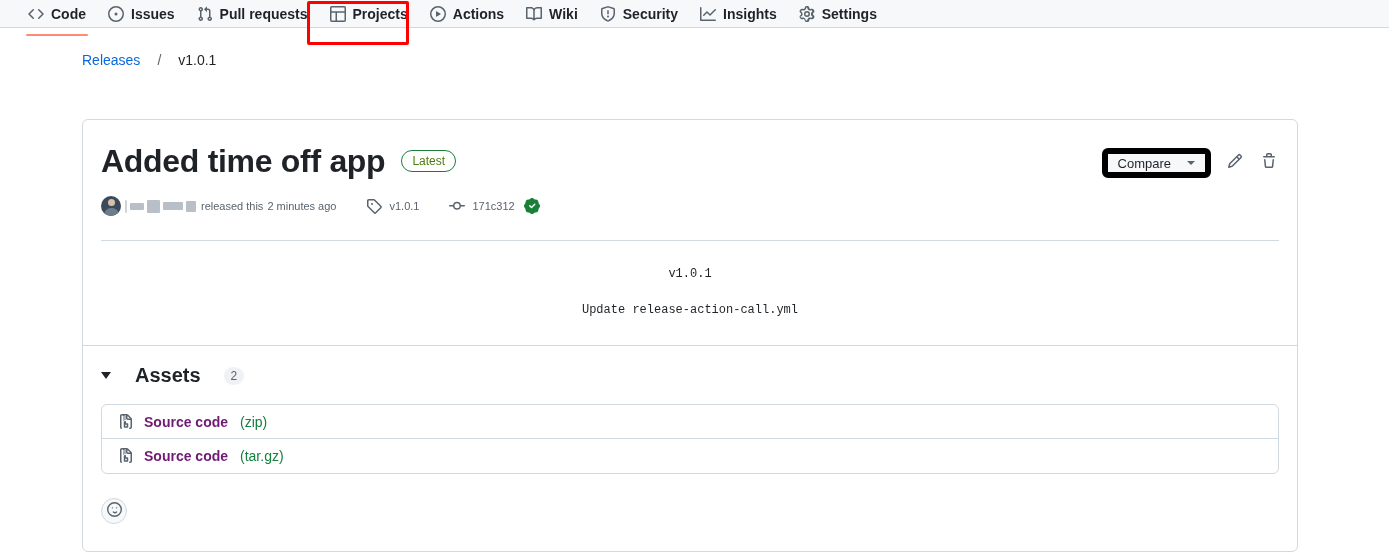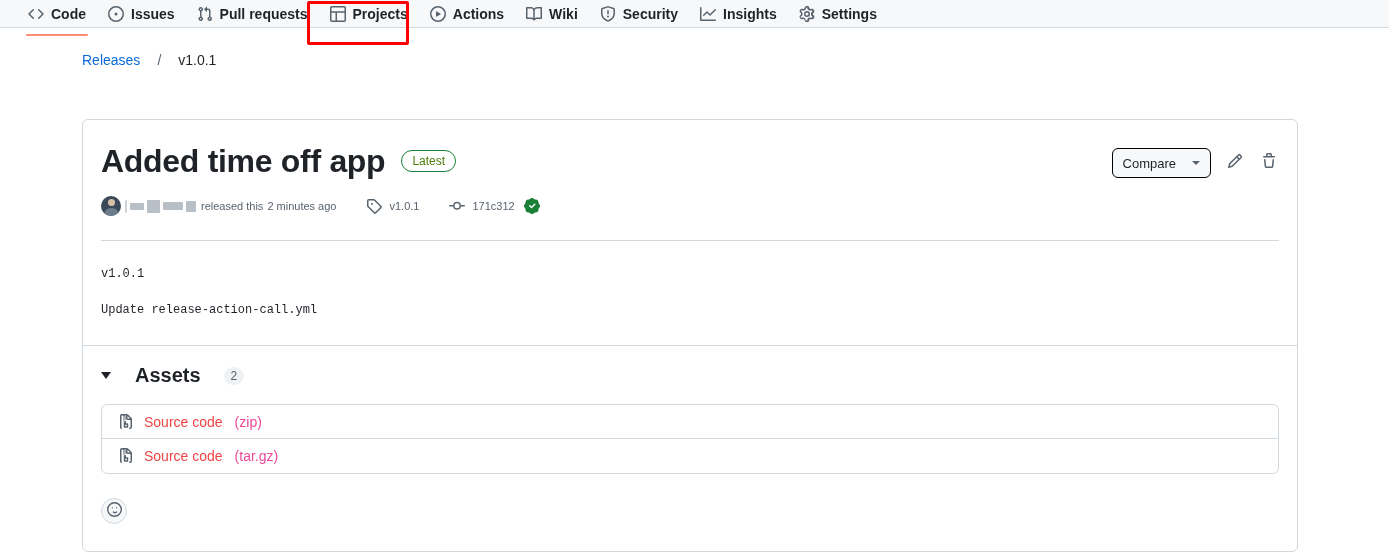--- a/index.html
+++ b/index.html
@@ -80,21 +80,21 @@
   
   .card {
     position: absolute;
     left: 82px; top: 119px;
     width: 1216px;
     min-height: 433px;
     border: 1px solid #d1d9e0;
     border-radius: 6px;
     background: #ffffff;
   }
-  .card-pad { padding: 22px 18px 0 18px; }
+  .card-pad { padding: 22px 18px 0 18px; text-align: center; }
 
   .title-row {
     display: flex;
     align-items: flex-start;
     justify-content: space-between;
   }
   .title-left { display: flex; align-items: center; gap: 16px; padding-left: 0; }
   h1.rel-title {
     margin: 0;
     font-size: 32px;
@@ -117,21 +117,21 @@
     align-items: center;
     gap: 14px;
     padding-top: 6px;
   }
   .btn-compare {
     display: inline-flex;
     align-items: center;
     gap: 16px;
     height: 30px;
     padding: 0 10px;
-    border: 1px solid #000000;
+    border: 6px solid #000000;
     border-radius: 6px;
     background: #f6f8fa;
     font-size: 13px;
     color: #1f2328;
     cursor: pointer;
   }
   .caret {
     width: 0; height: 0;
     border-left: 4px solid transparent;
     border-right: 4px solid transparent;
@@ -256,22 +256,22 @@
     align-items: center;
     gap: 10px;
     height: 34px;
     padding: 0 16px;
     font-size: 14px;
     border-bottom: 1px solid #d1d9e0;
     cursor: pointer;
   }
   .asset-row:last-child { border-bottom: none; }
   .asset-row .z-ico { color: #59636e; display: inline-flex; }
-  .asset-name { color: #ef4444; font-weight: 400; }
-  .asset-ext { color: #ec4899; margin-left: 2px; }
+  .asset-name { color: #701a75; font-weight: 700; }
+  .asset-ext { color: #15803d; margin-left: 2px; }
 
   .react-btn {
     width: 26px; height: 26px;
     border: 1px solid #d1d9e0;
     border-radius: 50%;
     background: #f6f8fa;
     display: inline-flex;
     align-items: center;
     justify-content: center;
     color: #59636e;

